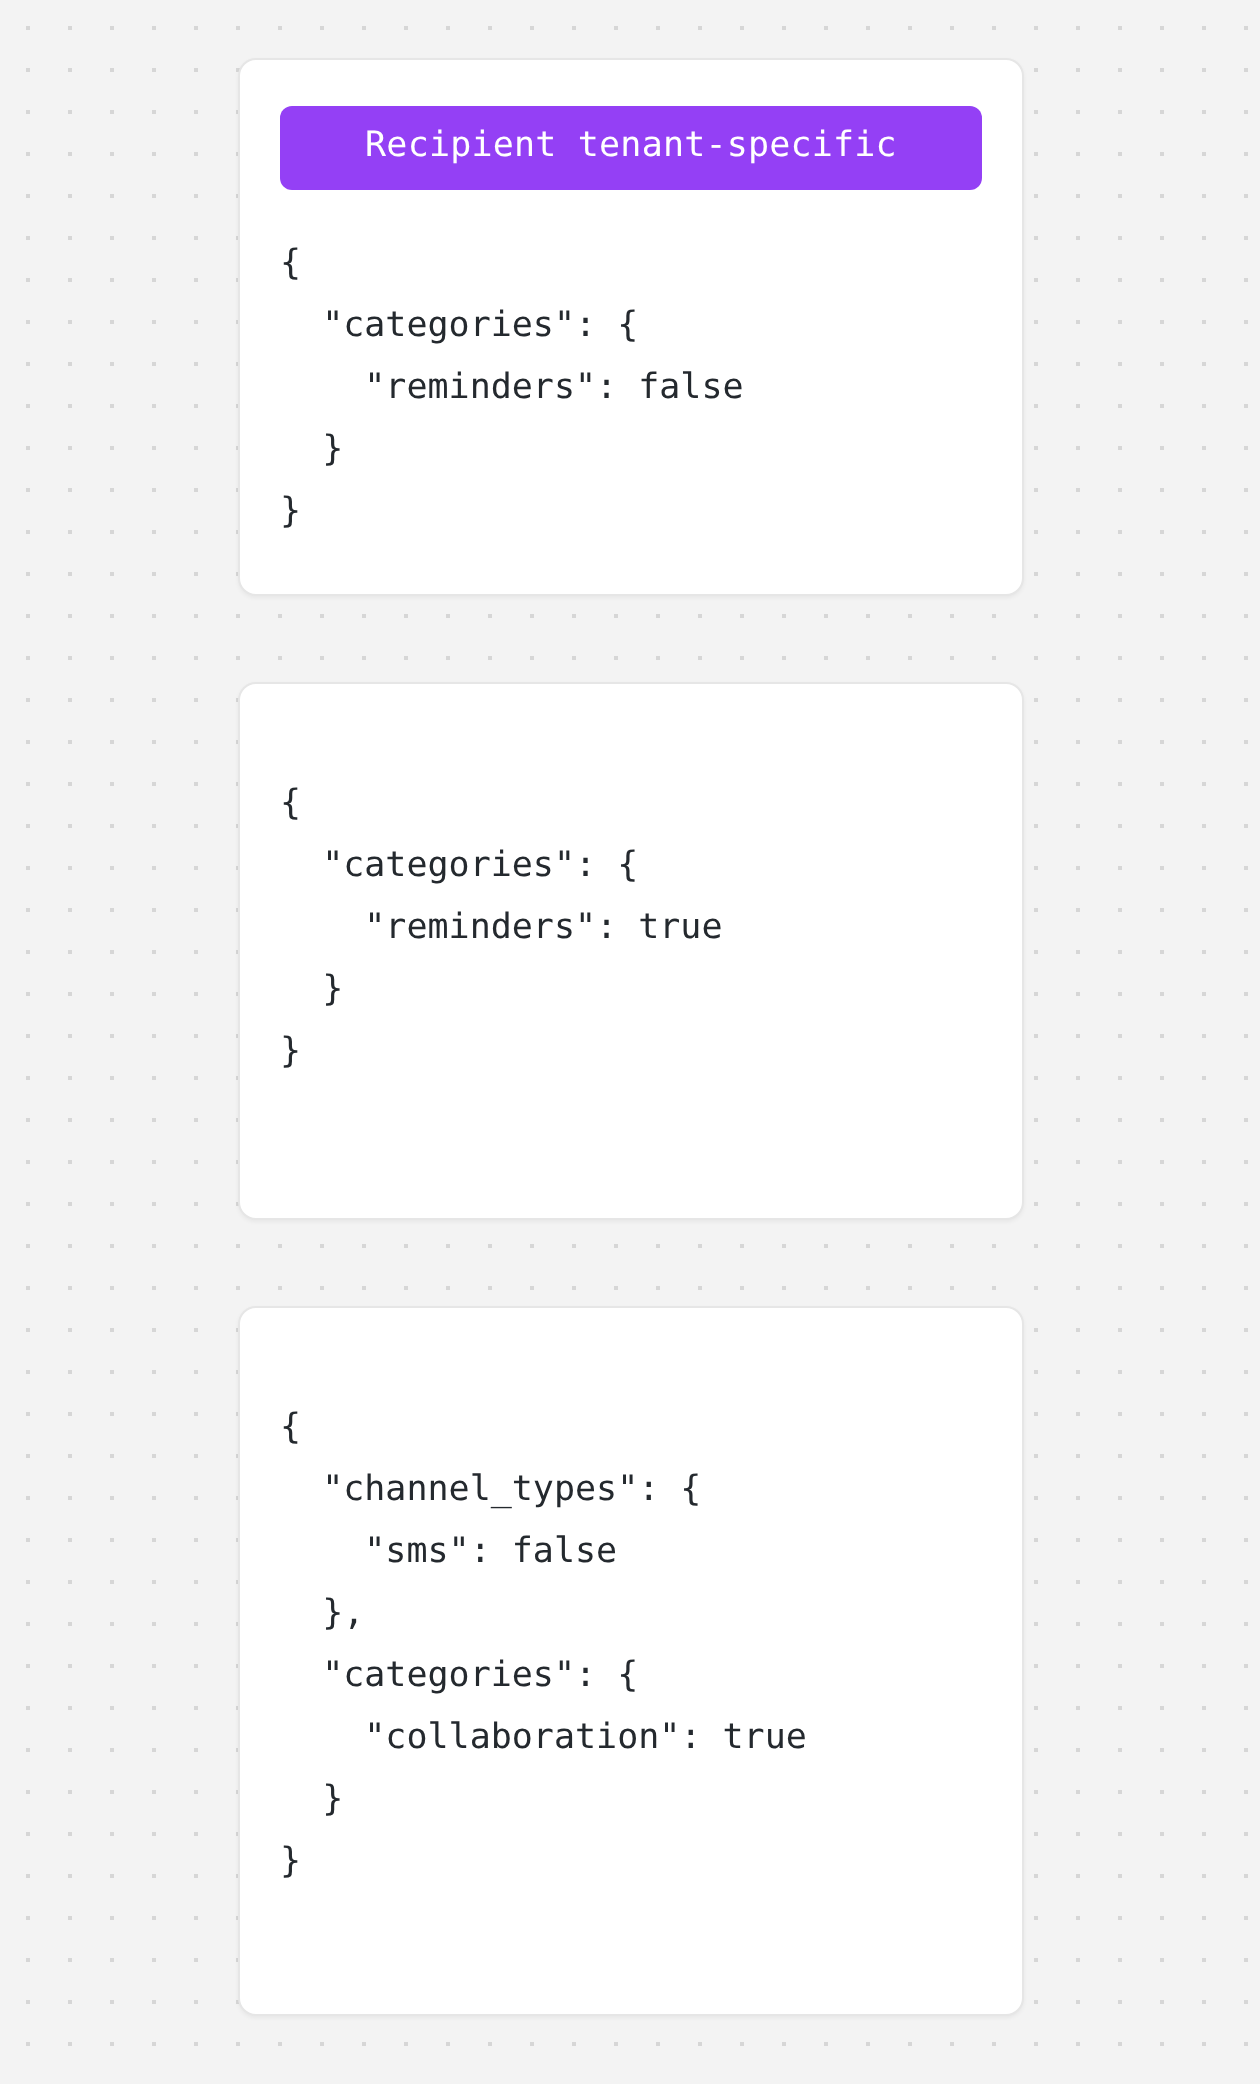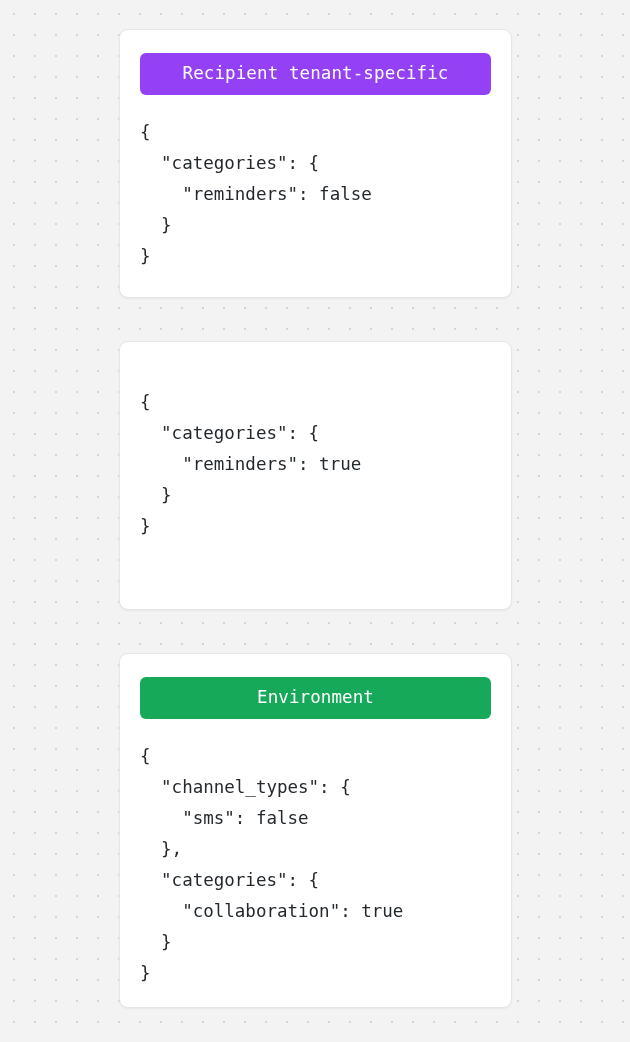--- a/index.html
+++ b/index.html
@@ -87,21 +87,20 @@
 
   <div class="card card--2">
     <pre class="card-body">{
   "categories": {
     "reminders": true
   }
 }</pre>
   </div>
 
   <div class="card card--3">
-    <div class="card-header" style="background-color: rgb(23, 169, 90);">Environment</div>
     <pre class="card-body">{
   "channel_types": {
     "sms": false
   },
   "categories": {
     "collaboration": true
   }
 }</pre>
   </div>
 

